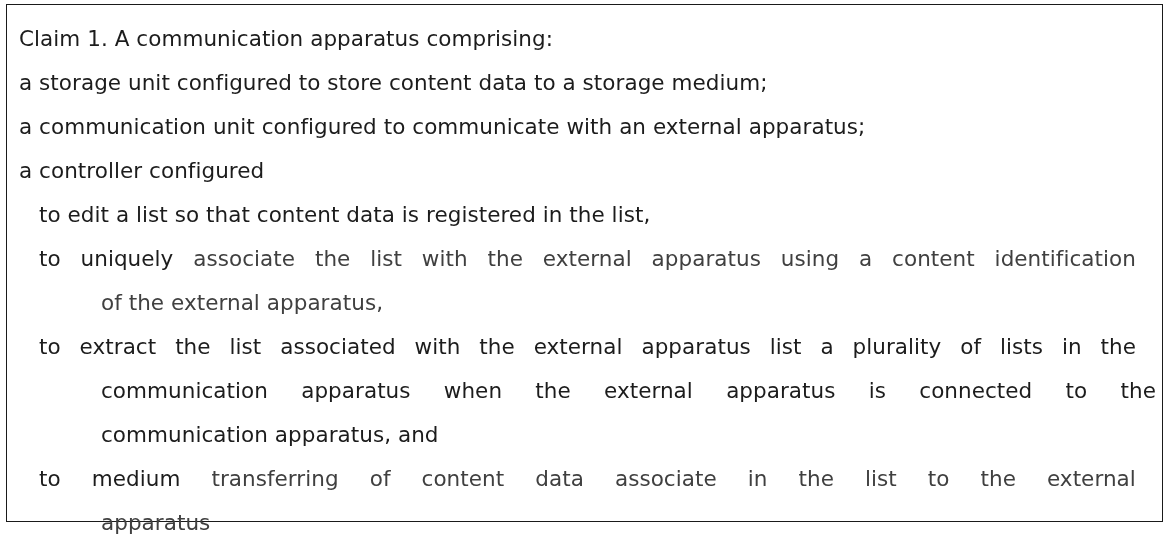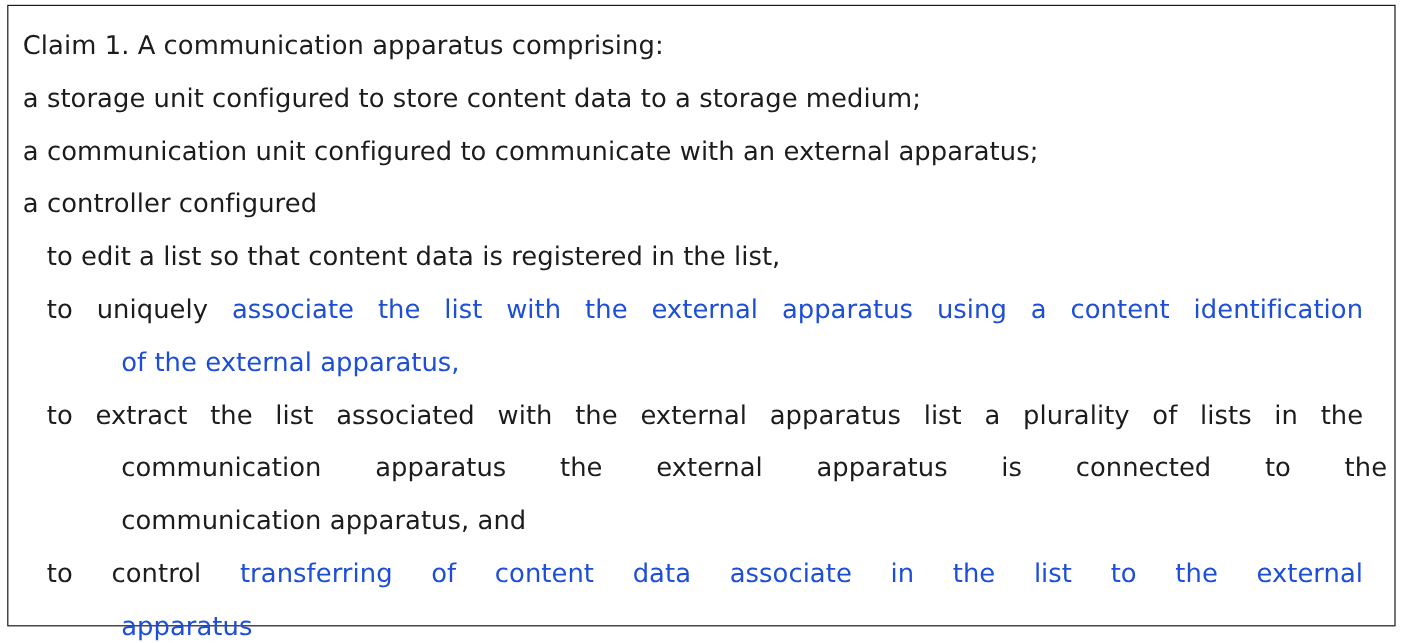--- a/index.html
+++ b/index.html
@@ -47,21 +47,21 @@
   
   .justified {
     display: flex;
     justify-content: space-between;
     white-space: nowrap;
   }
   .justified.lvl1 { width: 1097px; }
   .justified.lvl2 { width: 1055px; }
 
   .blue {
-    color: #1d4ed8;
+    color: #404040;
   }
 
   .word { display: inline-block; }
 
   
   .flat { display: block; }
 </style>
 </head>
 <body>
 
@@ -111,34 +111,35 @@
       <span class="word">plurality</span>
       <span class="word">of</span>
       <span class="word">lists</span>
       <span class="word">in</span>
       <span class="word">the</span>
     </div>
 
     <div class="line lvl2 justified">
       <span class="word">communication</span>
       <span class="word">apparatus</span>
+      <span class="word">when</span>
       <span class="word">the</span>
       <span class="word">external</span>
       <span class="word">apparatus</span>
       <span class="word">is</span>
       <span class="word">connected</span>
       <span class="word">to</span>
       <span class="word">the</span>
     </div>
 
     <div class="line lvl2 flat">communication apparatus, and</div>
 
     <div class="line lvl1 justified">
       <span class="word">to</span>
-      <span class="word">control</span>
+      <span class="word">medium</span>
       <span class="word blue">transferring</span>
       <span class="word blue">of</span>
       <span class="word blue">content</span>
       <span class="word blue">data</span>
       <span class="word blue">associate</span>
       <span class="word blue">in</span>
       <span class="word blue">the</span>
       <span class="word blue">list</span>
       <span class="word blue">to</span>
       <span class="word blue">the</span>

